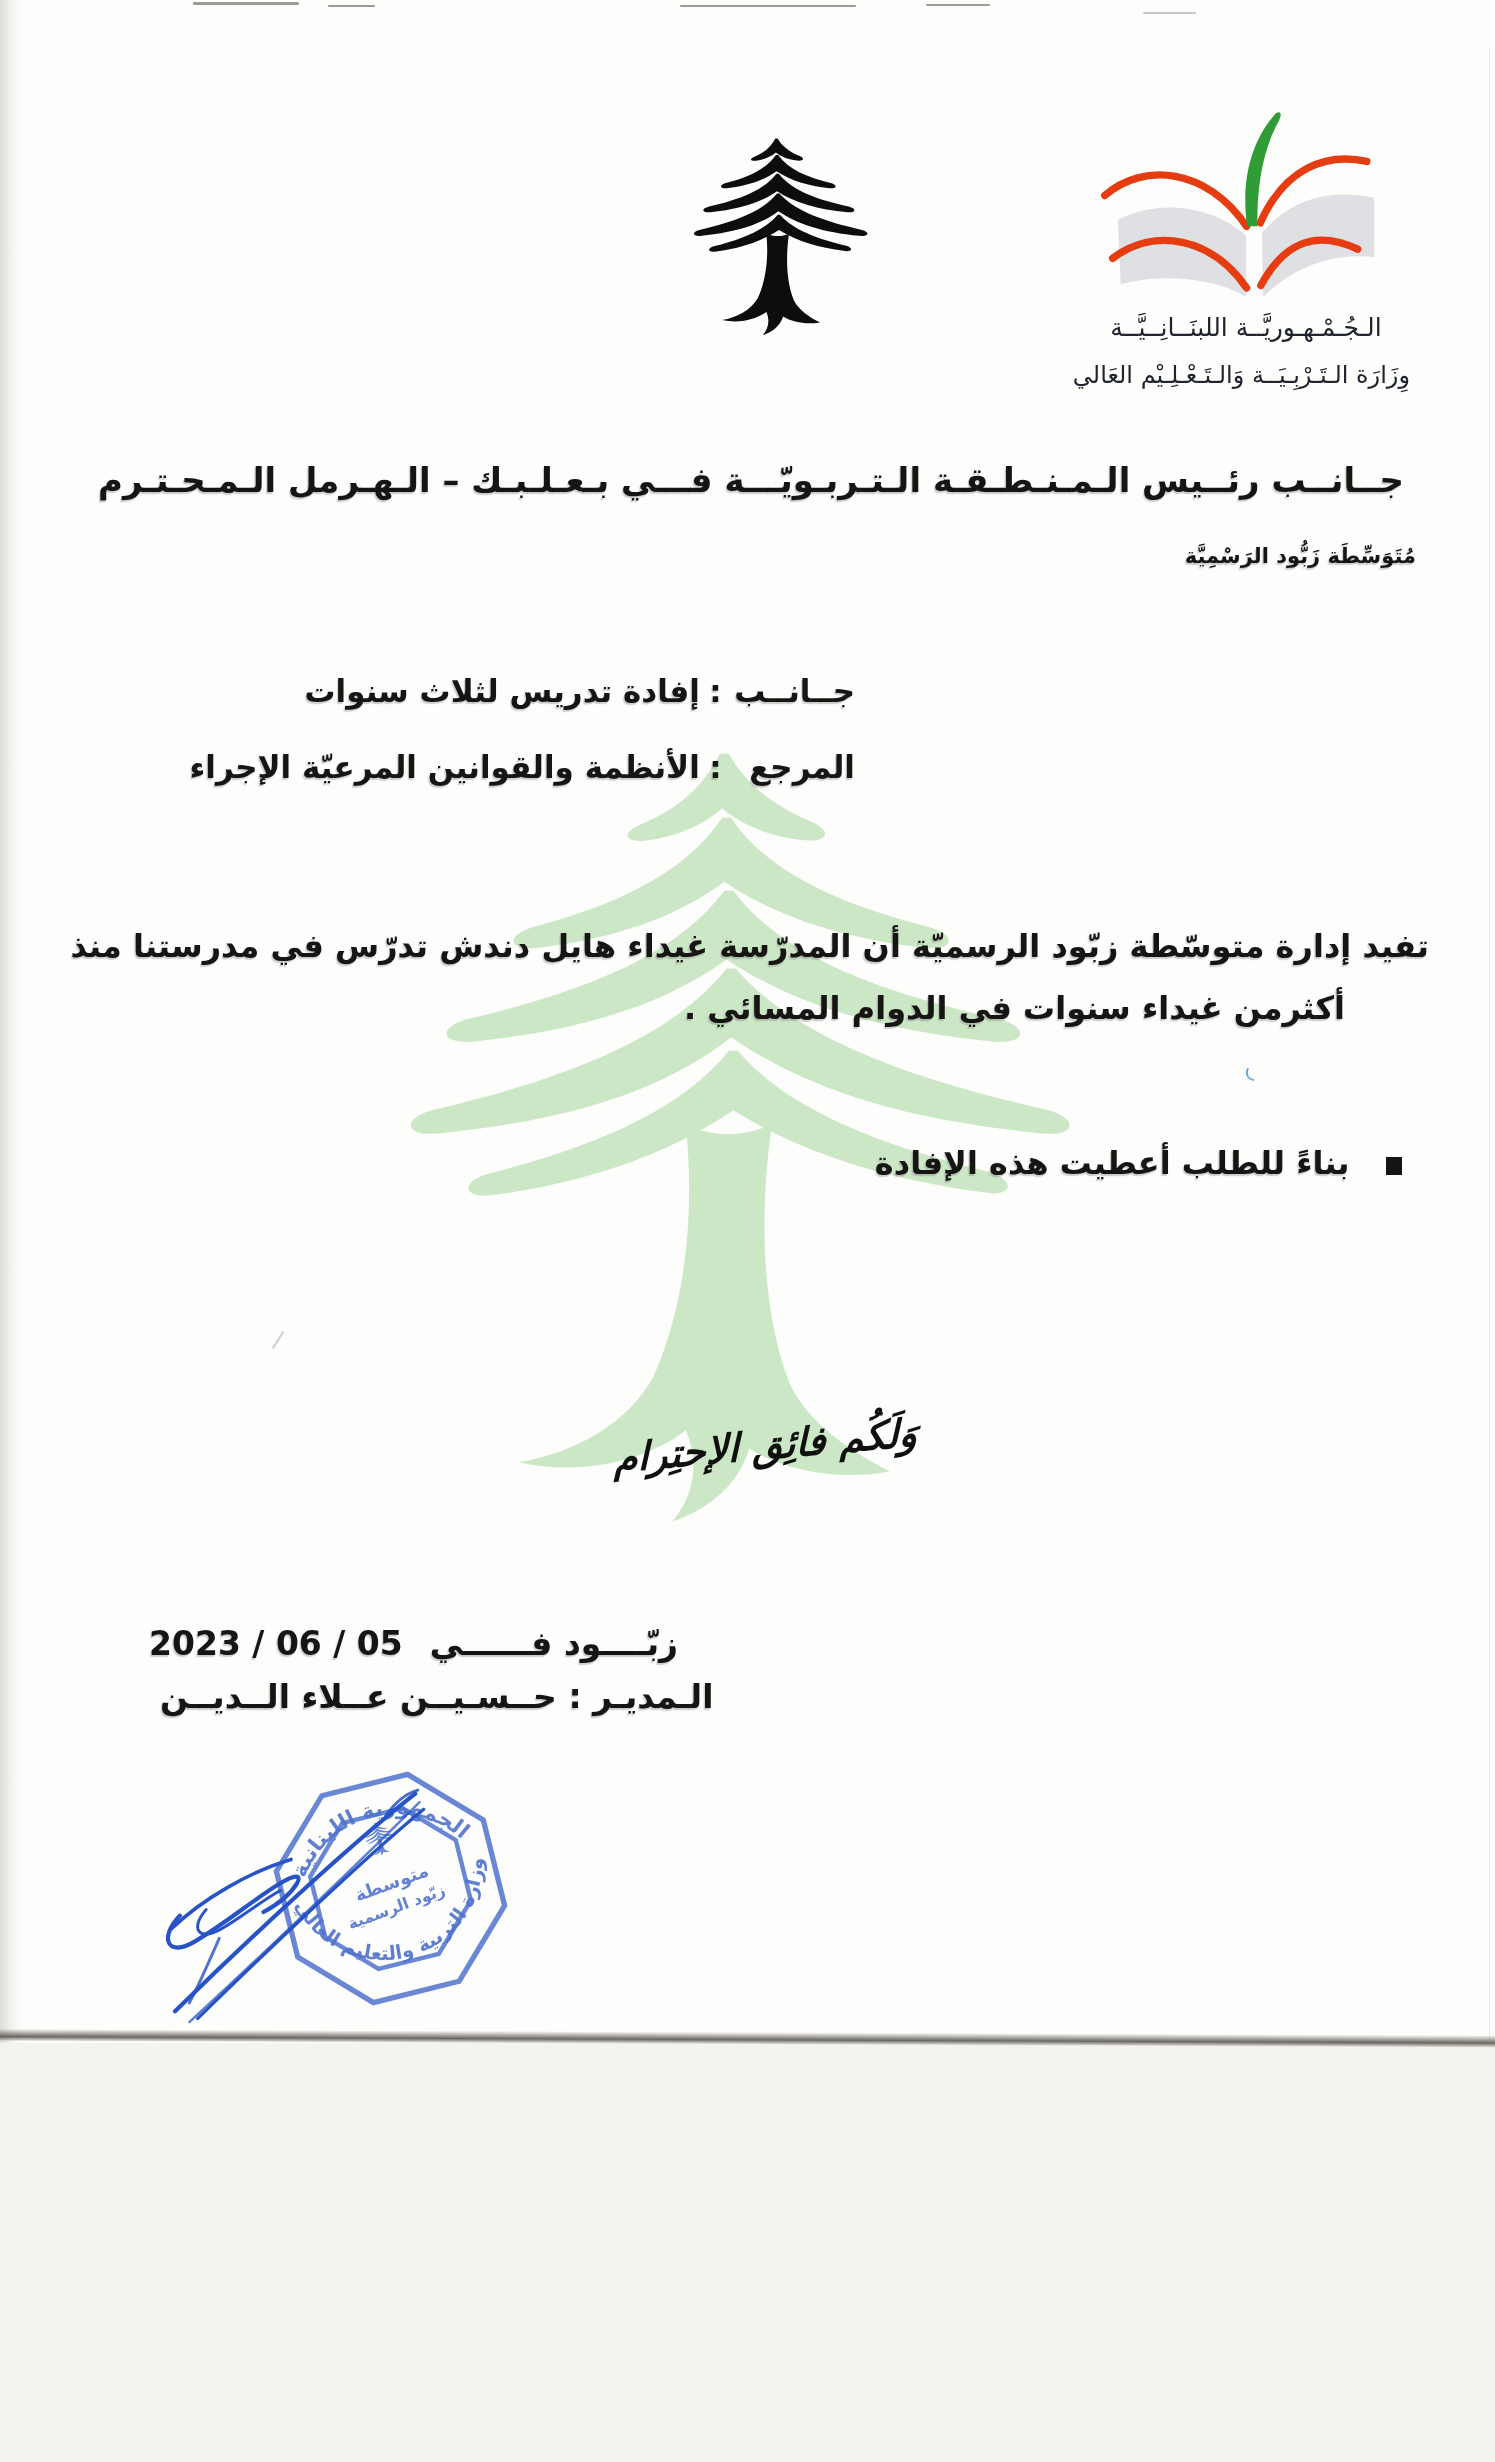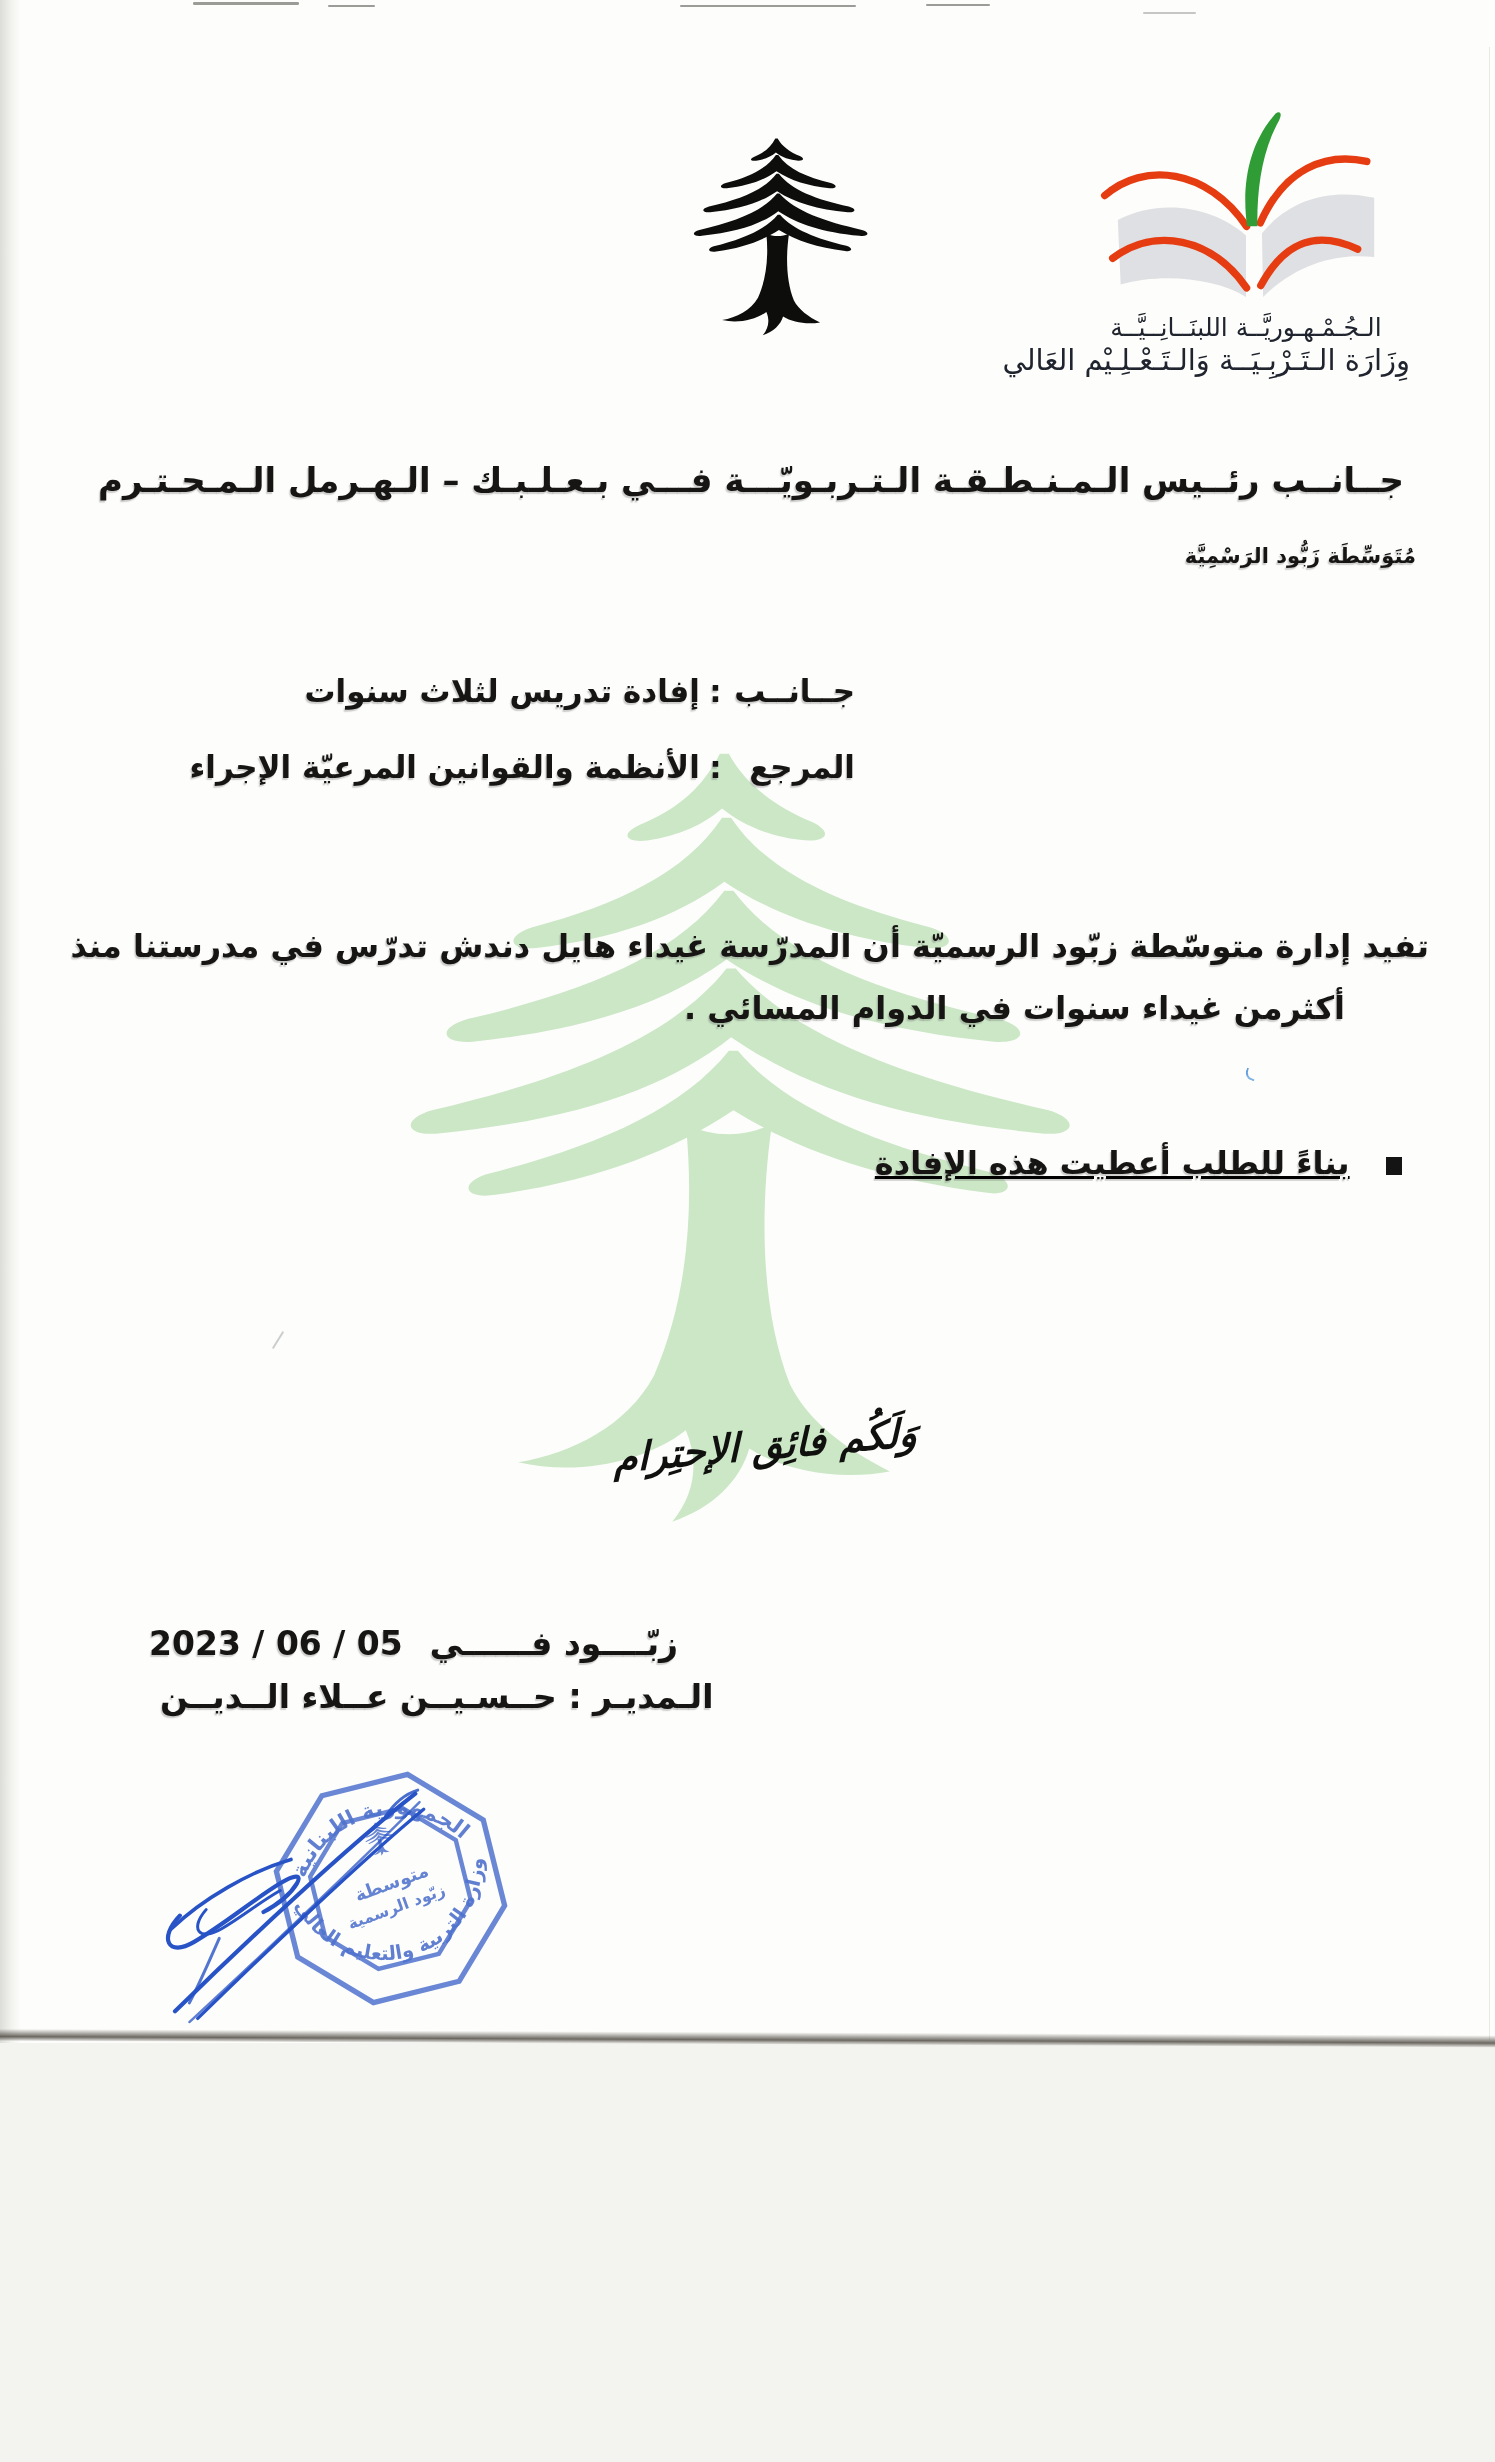--- a/index.html
+++ b/index.html
@@ -27,38 +27,38 @@
       font-weight:bold;color:#171513;font-size:31px;text-shadow:-1.2px 1.8px 1.2px rgba(105,105,105,.33);}
   .meta-row .lbl{display:inline-block;min-width:124px;white-space:nowrap;}
   .meta-row .val{white-space:nowrap;}
   .meta-subject{top:673px;}
   .meta-reference{top:749px;}
 
   .body1{top:929px;right:66px;font-size:32px;}
   .body2{top:991px;right:150px;font-size:32px;}
 
   .issuance{position:absolute;top:1144px;right:93px;display:flex;direction:rtl;
-      align-items:flex-start;gap:36px;text-decoration:underline;}
+      align-items:flex-start;gap:36px;}
   .bullet-sq{width:16.4px;height:17.6px;background:#141414;margin-top:13px;flex:0 0 auto;}
   .issuance .txt{font-size:32px;font-weight:bold;color:#171513;white-space:nowrap;direction:rtl;
       text-shadow:-1.2px 1.8px 1.2px rgba(105,105,105,.33);}
 
   .closing{top:1425px;left:613px;font-size:39px;font-style:italic;
       transform:rotate(-5deg) skewX(-4deg);text-shadow:none;color:#10100f;}
 
   .date-row{position:absolute;left:149px;top:1624px;display:flex;direction:rtl;gap:27px;
       font-size:33px;font-weight:bold;color:#171513;text-shadow:-1.2px 1.8px 1.2px rgba(105,105,105,.33);}
   .director{top:1679px;left:160px;font-size:33px;}
 
   .ministry-logo{position:absolute;left:1082px;top:109px;width:328px;height:300px;}
   .ministry-logo .booksvg{position:absolute;left:0;top:0;}
   .ministry-text{position:absolute;left:0;width:328px;text-align:center;direction:rtl;
       color:#20242e;font-weight:normal;white-space:nowrap;}
   .ministry-line1{top:204px;font-size:25px;}
-  .ministry-line2{top:234px;font-size:29px;}
+  .ministry-line2{top:252px;font-size:24px;}
 
   .black-cedar{position:absolute;left:666px;top:135px;width:215px;height:205px;}
   .watermark{position:absolute;left:305px;top:740px;width:816px;height:800px;opacity:.95;}
 
   .stamp{position:absolute;left:256px;top:1759px;width:269px;height:259px;opacity:.9;}
   .signature{position:absolute;left:147px;top:1759px;width:288px;height:269px;}
 
   .artifact-blue{position:absolute;left:1245px;top:1069px;width:9.4px;height:9.4px;
       border-left:2.9px solid #4a90d9;border-bottom:2.3px solid #6aa8e0;border-radius:0 0 0 8.2px;
       transform:rotate(18deg);opacity:.85;}

